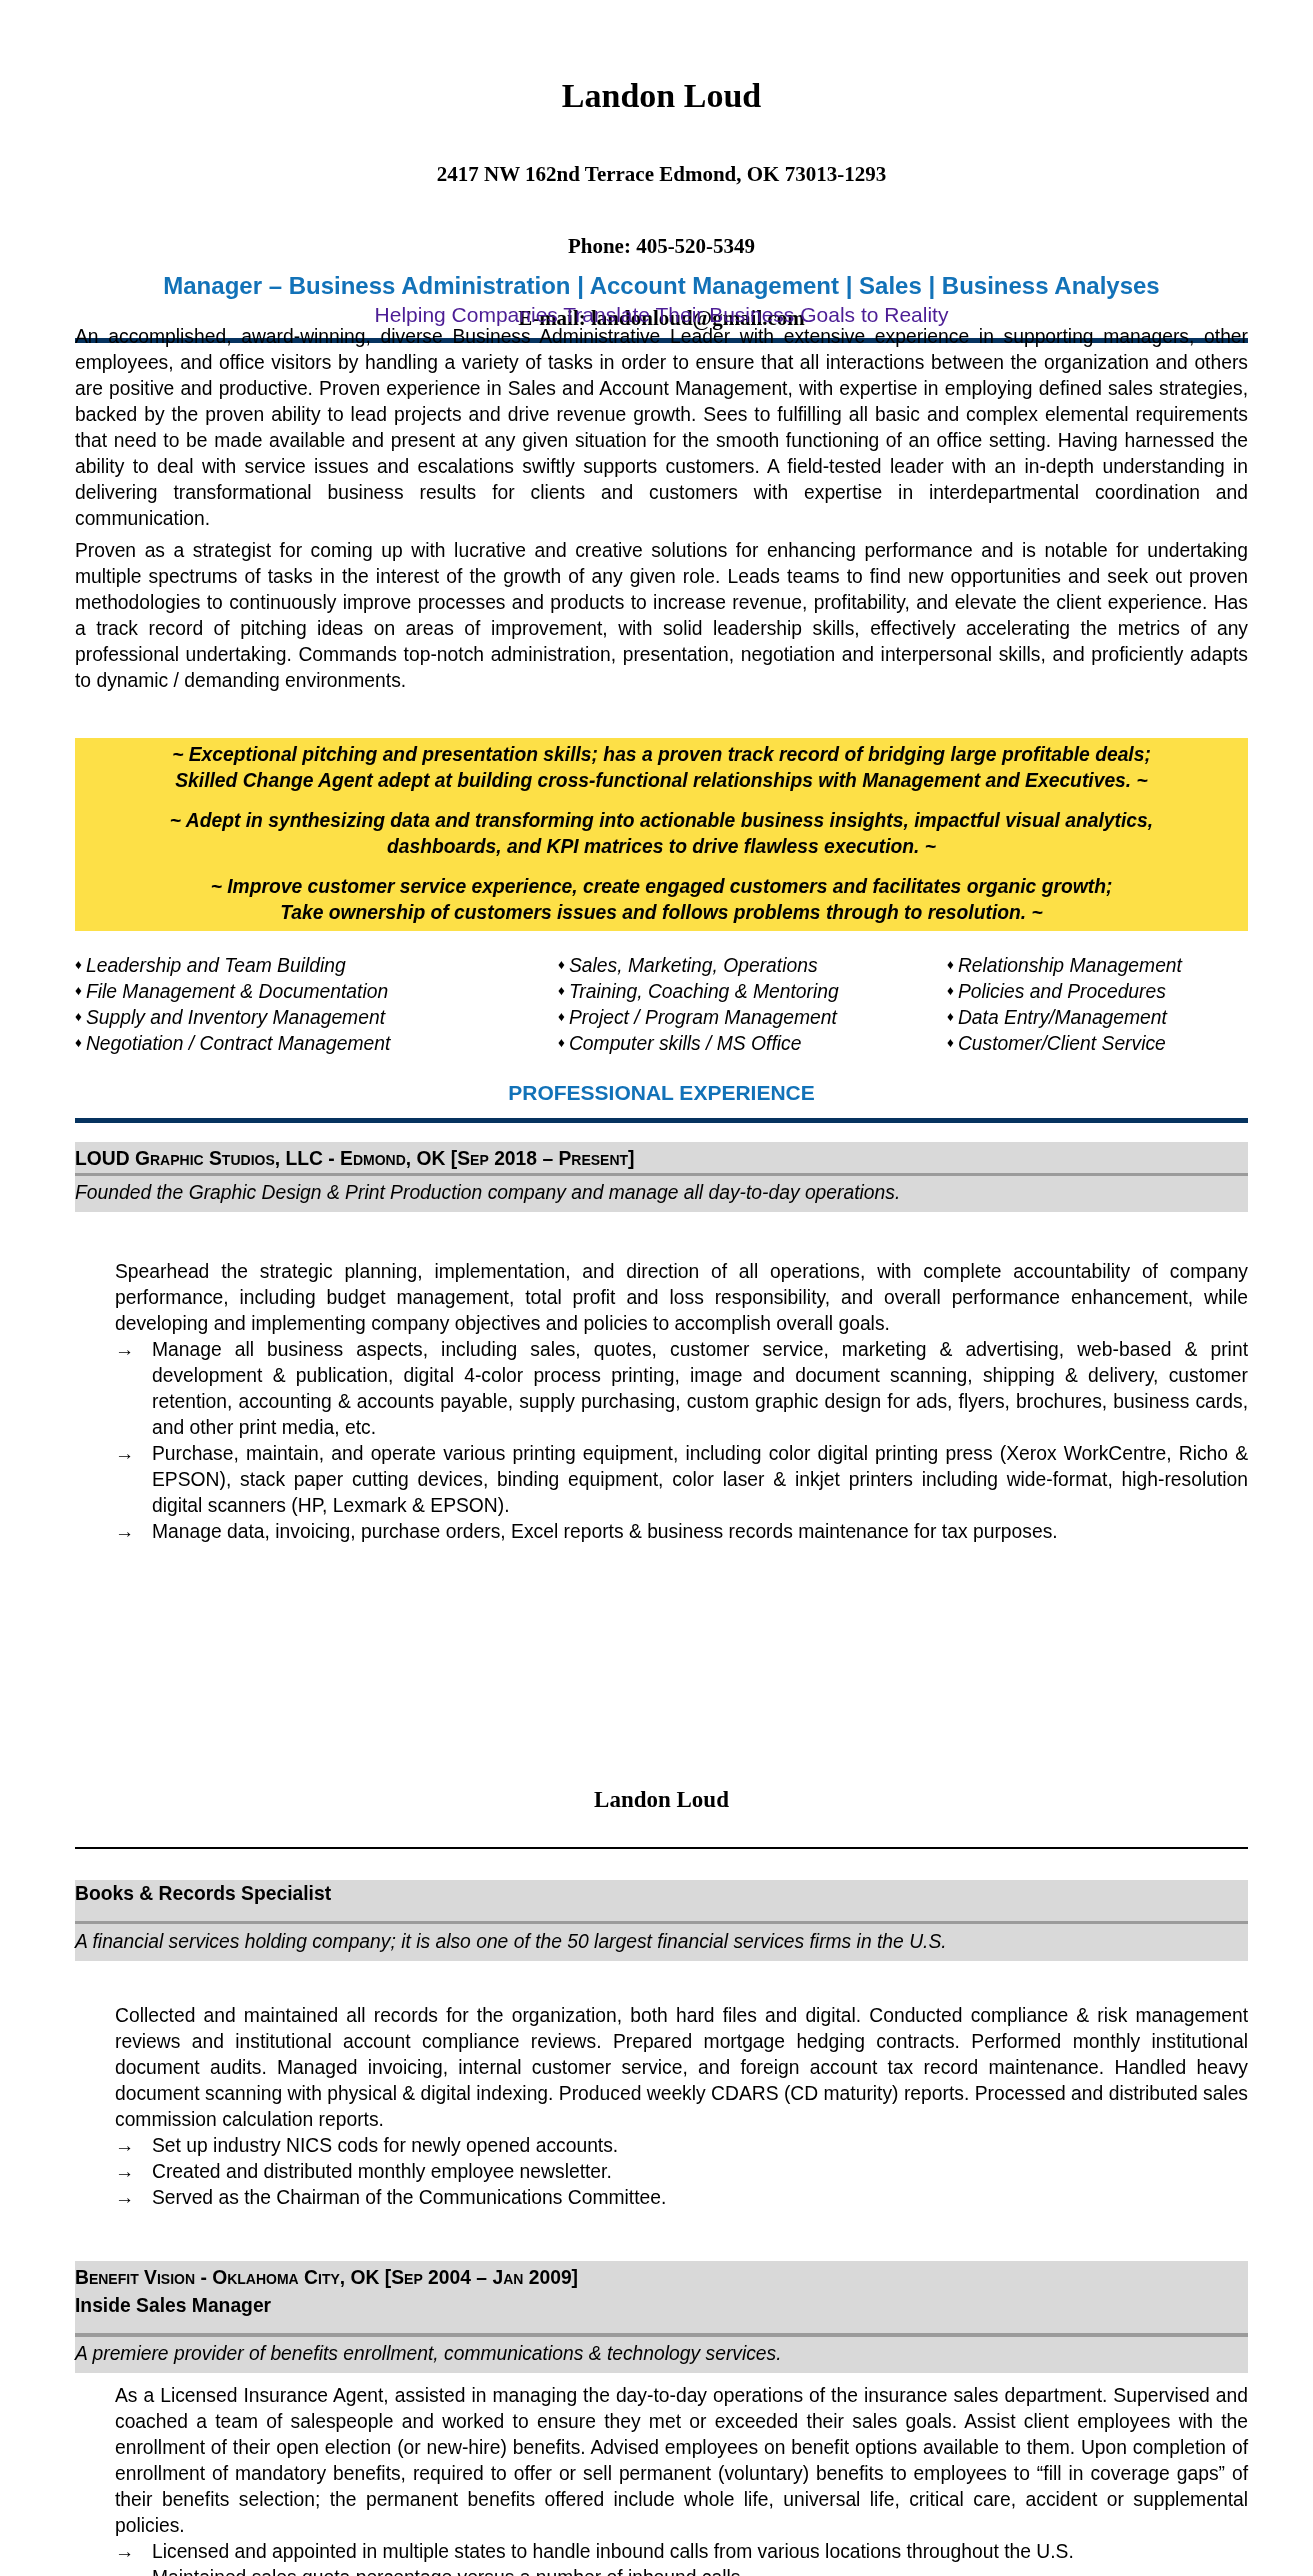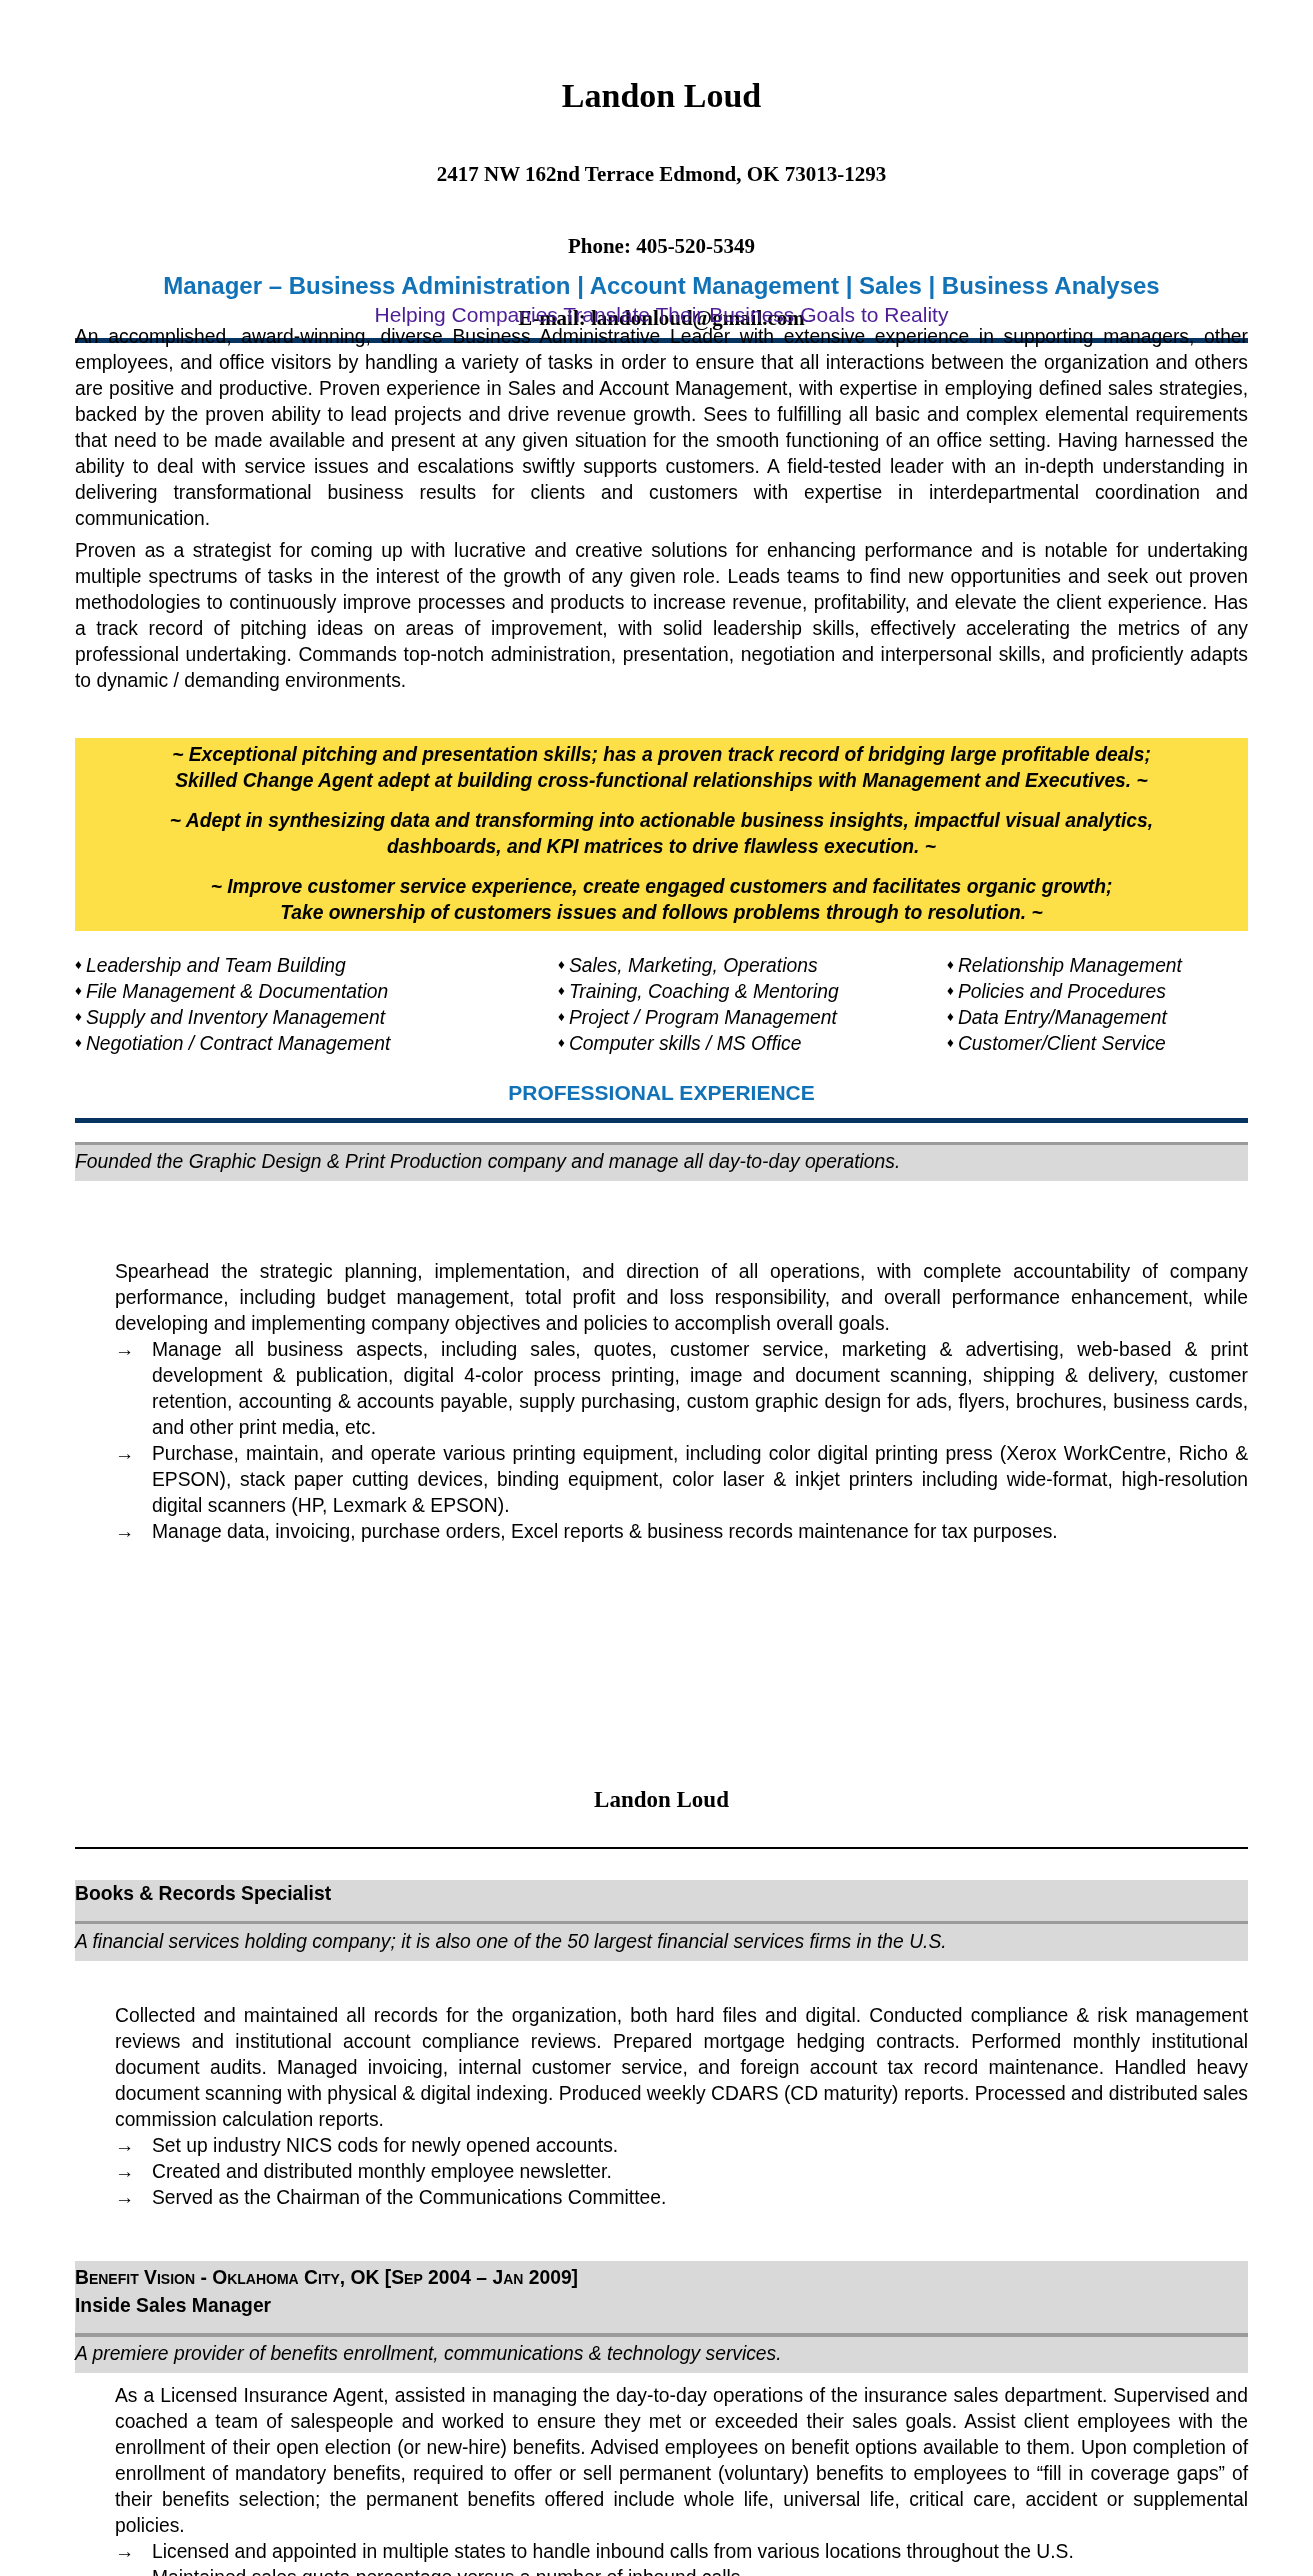--- a/index.html
+++ b/index.html
@@ -114,20 +114,21 @@
     <div><span class="bullet">♦</span><span>Customer/Client Service</span></div>
   </div>
 </div>
 
 <div class="page exp-title">
   <div class="sec-title">PROFESSIONAL EXPERIENCE</div>
   <div class="navy-rule"></div>
 </div>
 
 <div class="page job-box job1">
+  <div class="co">LOUD Graphic Studios, LLC - Edmond, OK [Sep 2018 – Present]</div>
   <div class="gray-rule"></div>
   <div class="desc">Founded the Graphic Design &amp; Print Production company and manage all day-to-day operations.</div>
 </div>
 <div class="page job-body job1-body">
   <p class="intro">Spearhead the strategic planning, implementation, and direction of all operations, with complete accountability of company performance, including budget management, total profit and loss responsibility, and overall performance enhancement, while developing and implementing company objectives and policies to accomplish overall goals.</p>
   <ul class="arrows">
     <li><span class="arr">→</span><span>Manage all business aspects, including sales, quotes, customer service, marketing &amp; advertising, web-based &amp; print development &amp; publication, digital 4-color process printing, image and document scanning, shipping &amp; delivery, customer retention, accounting &amp; accounts payable, supply purchasing, custom graphic design for ads, flyers, brochures, business cards, and other print media, etc.</span></li>
     <li><span class="arr">→</span><span>Purchase, maintain, and operate various printing equipment, including color digital printing press (Xerox WorkCentre, Richo &amp; EPSON), stack paper cutting devices, binding equipment, color laser &amp; inkjet printers including wide-format, high-resolution digital scanners (HP, Lexmark &amp; EPSON).</span></li>
     <li><span class="arr">→</span><span>Manage data, invoicing, purchase orders, Excel reports &amp; business records maintenance for tax purposes.</span></li>
   </ul>

